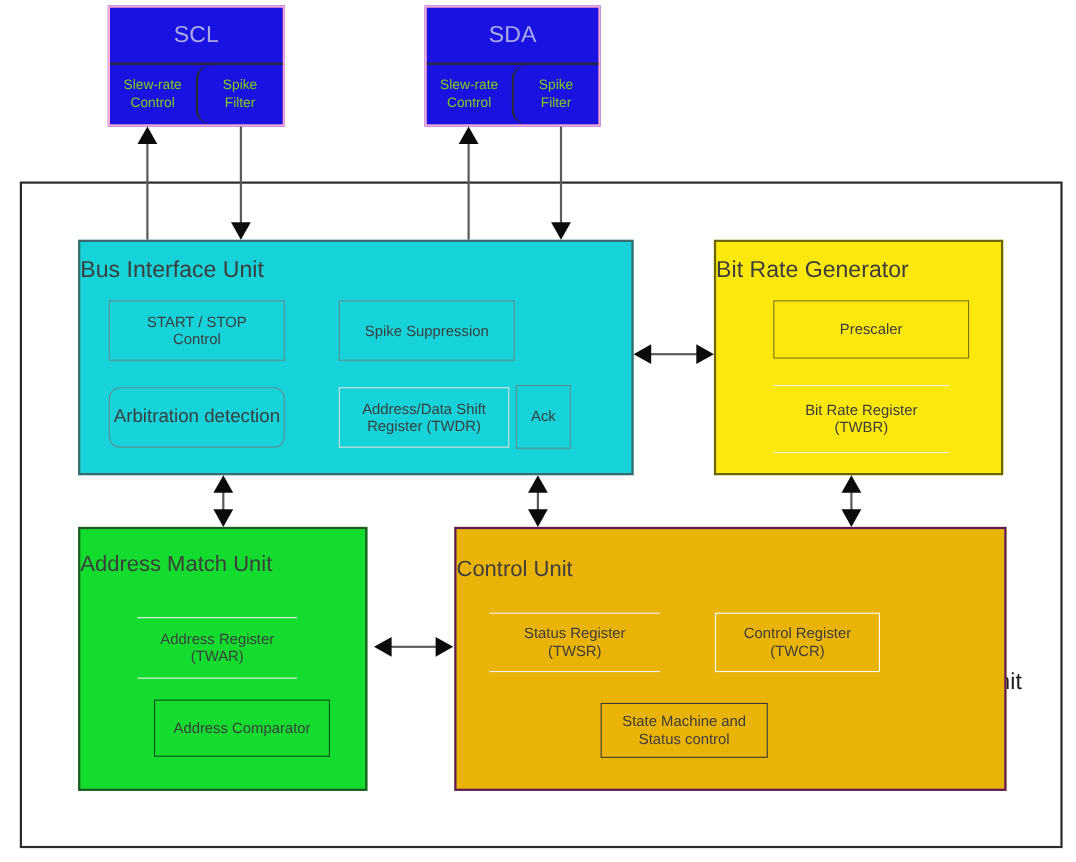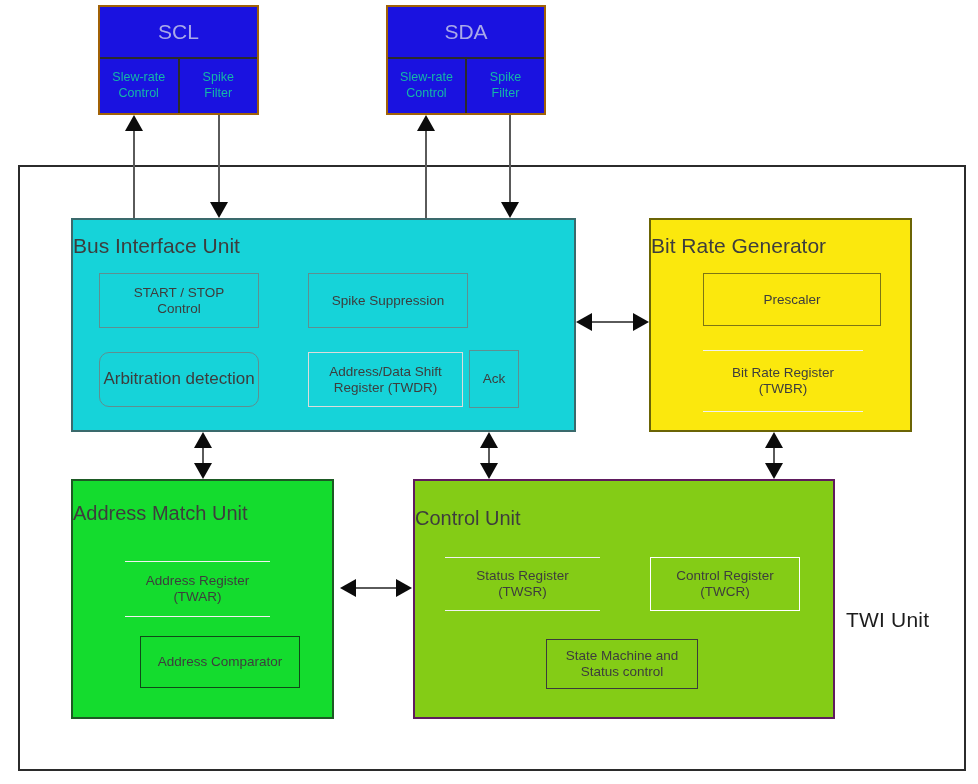--- a/index.html
+++ b/index.html
@@ -34,32 +34,32 @@
     width:948px; height:606px;
     border:2px solid #2b2b2b;
     background:#ffffff;
   }
   #twi-label {
     position:absolute; left:846px; top:608px;
     font-size:21px; color:#1c1c1c; letter-spacing:.2px;
   }
 
   
-  .pad { background:#1a12e0; border:2px solid #a16207; position:absolute; }
+  .pad { background:#1a12e0; border:2px solid #f9a8d4; position:absolute; }
   .pad-top {
     position:absolute; left:0; right:0; top:0; height:52px;
     display:flex; align-items:center; justify-content:center;
     border-bottom:2px solid #2b2b2b;
     font-size:21px; color:#a9a9e8;
   }
   .pad-bottom { position:absolute; left:0; right:0; top:52px; bottom:0; display:flex; }
   .pad-cell {
     flex:1; display:flex; align-items:center; justify-content:center;
-    text-align:center; font-size:12.5px; color:#14b8a6;
-    white-space:pre-line; line-height:1.25;
+    text-align:center; font-size:12.5px; color:#84cc16;
+    white-space:pre-line; line-height:1.25;border-radius:14px;
   }
   .pad-cell + .pad-cell { border-left:2px solid #2b2b2b; }
 
   #pad-scl { left:98px; top:5px; width:161px; height:110px; }
   #pad-sda { left:386px; top:5px; width:160px; height:110px; }
 
   
   #bus-interface-unit {
     left:71px; top:218px; width:505px; height:214px;
     background:#16d3d9; border-color:#3a6a6c;
@@ -72,22 +72,22 @@
   }
   #bit-rate-generator .blk-title { top:14px; font-size:21px; }
 
   #address-match-unit {
     left:71px; top:479px; width:263px; height:240px;
     background:#14dc2e; border-color:#1d5a24;
   }
   #address-match-unit .blk-title { top:21px; font-size:20px; }
 
   #control-unit {
-    left:413px; top:479px; width:422px; height:240px;
-    background:#84cc16; border-color:#5f1a5e;
+    left:413px; top:479px; width:502px; height:240px;
+    background:#eab308; border-color:#5f1a5e;
   }
   #control-unit .blk-title { top:26px; font-size:20px; }
 
   
   .sub.b-cyan   { border:1px solid #5e8f90; }
   .sub.b-yellow { border:1px solid #7d7514; }
   .sub.b-green  { border:1px solid #0f4a18;margin-left:31px; }
   .sub.b-light  { border:1px solid #dcdcdc; }
   .sub.b-hline  { border:0; border-top:1px solid #f1f1f1; border-bottom:1px solid #f1f1f1; }
   .sub.b-mag    { border:1px solid #ffffff; }

